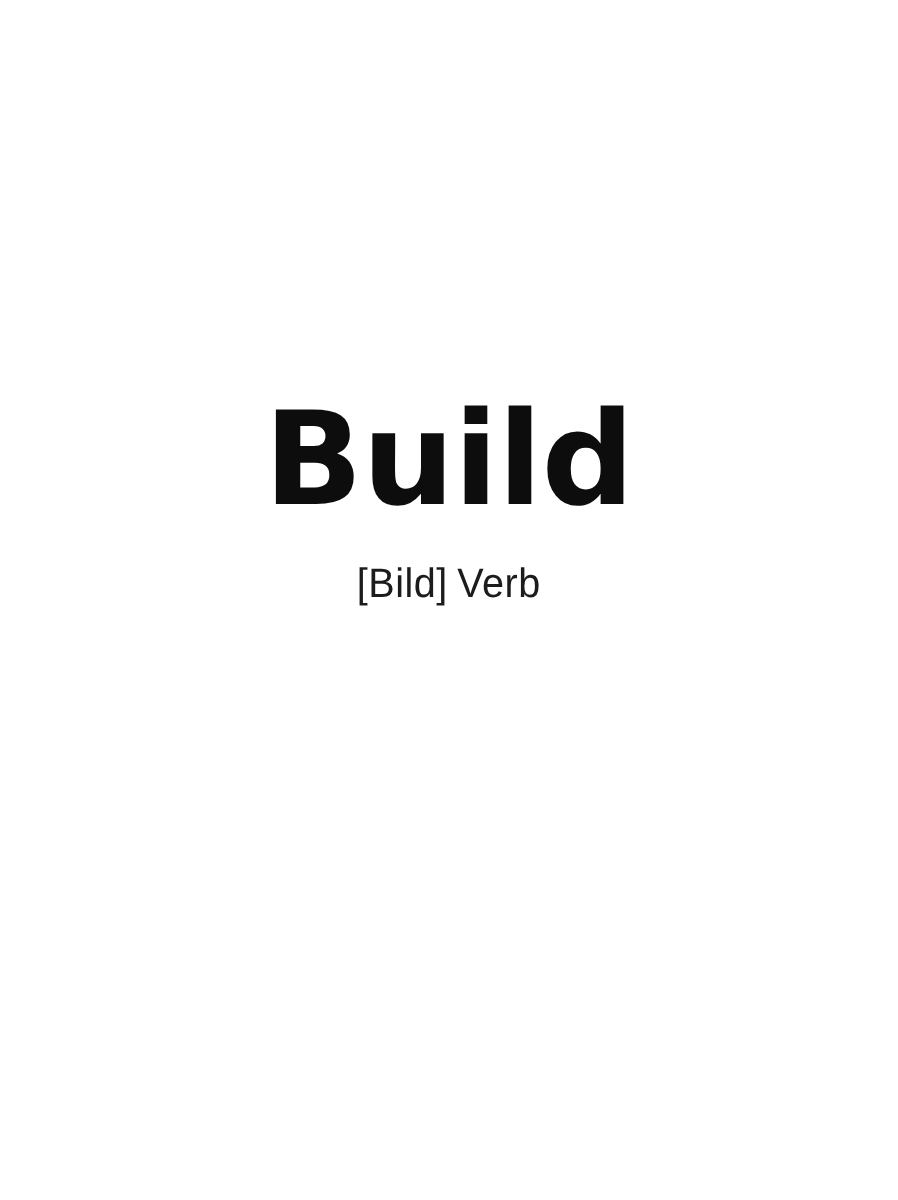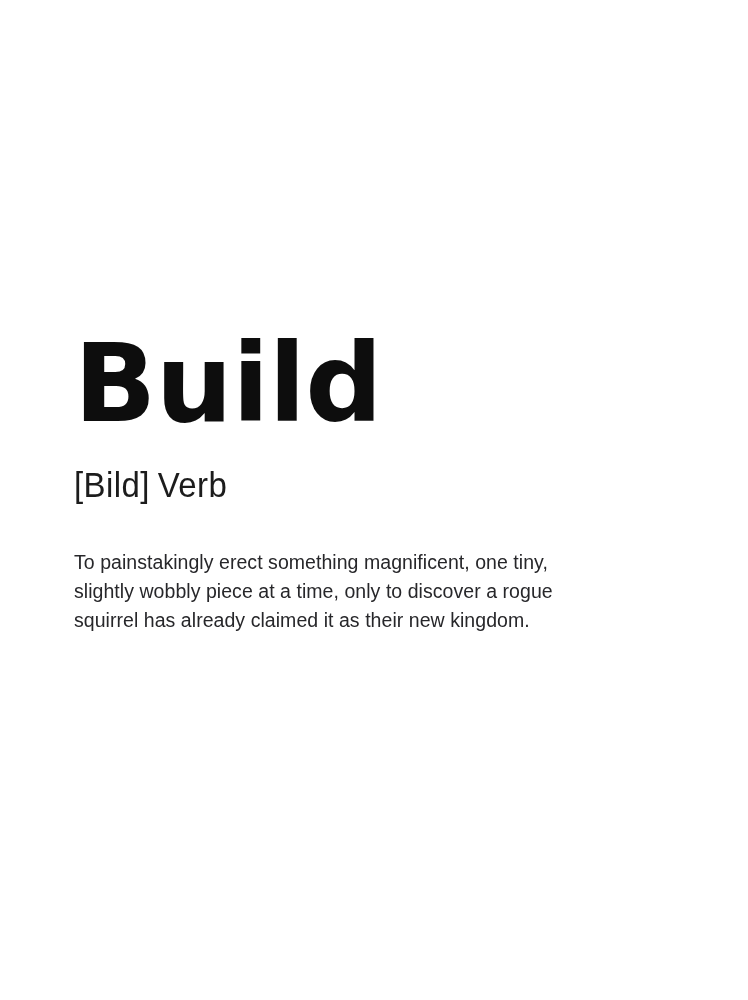--- a/index.html
+++ b/index.html
@@ -15,20 +15,21 @@
     position: relative;
   }
 
   .poster {
     position: absolute;
     left: 0;
     top: 0;
     width: 682px;
     height: 1000px;
     background: #ffffff;
+    text-align: center;
   }
 
   .definition-block {
     position: absolute;
     left: 74px;
     top: 330px;
     width: 600px;
   }
 
   .term {
@@ -88,21 +89,16 @@
 <div class="poster">
 
   <div class="definition-block">
 
     <h1 class="term">Build</h1>
 
     <div class="pronunciation-row">
       <span class="bracketed">[Bild]</span><span class="pos">Verb</span>
     </div>
 
-    <div class="meaning">
-      <span class="line">To painstakingly erect something magnificent, one tiny,</span>
-      <span class="line">slightly wobbly piece at a time, only to discover a rogue</span>
-      <span class="line">squirrel has already claimed it as their new kingdom.</span>
-    </div>
 
   </div>
 
 </div>
 
 </body></html>

